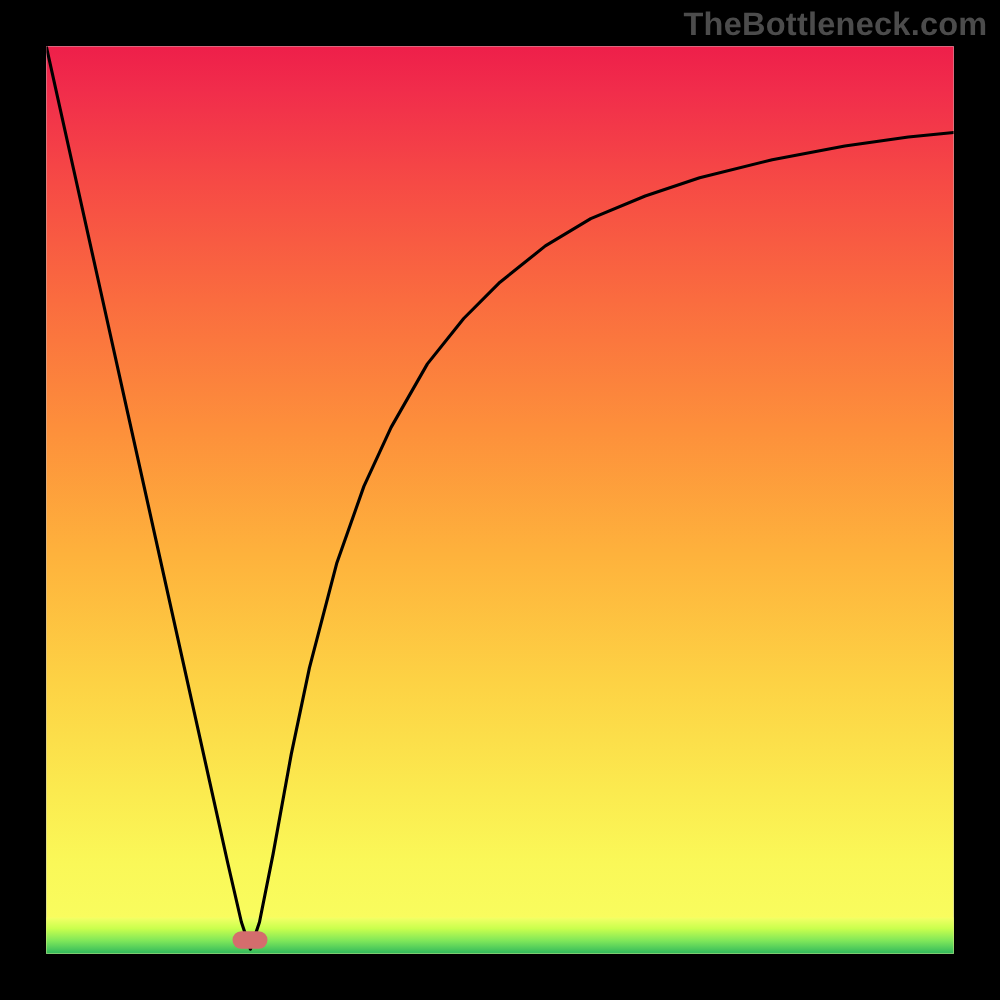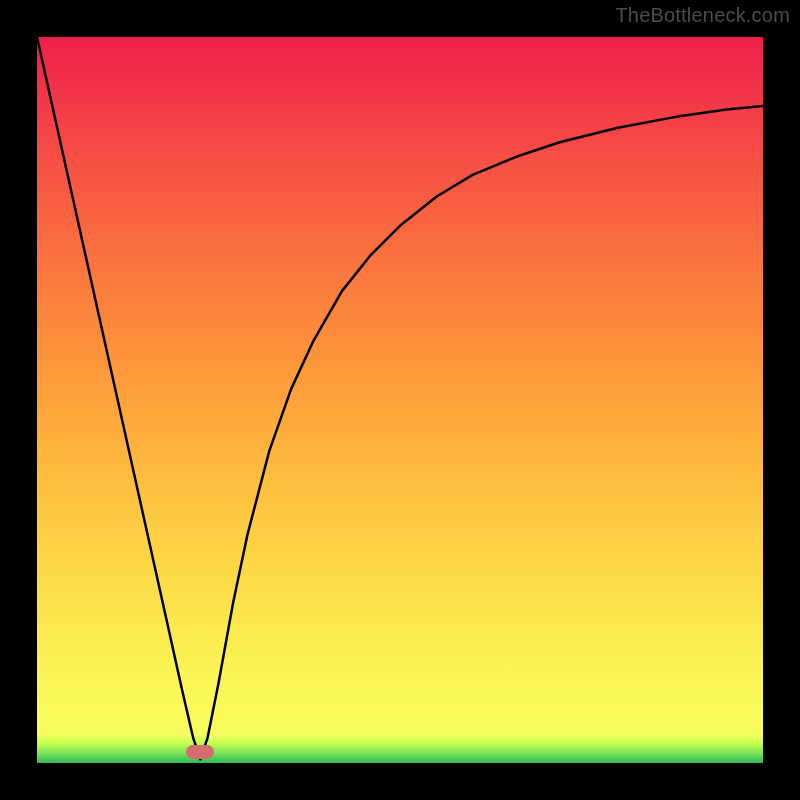--- a/index.html
+++ b/index.html
@@ -15,22 +15,22 @@
     position: relative;
     width: 800px;
     height: 800px;
     background: #000;
   }
   .watermark {
     position: absolute;
     top: 4px;
     right: 10px;
     color: #4c4c4c;
-    font-size: 20px;
-    font-weight: 400;
+    font-size: 26px;
+    font-weight: 700;
     letter-spacing: 0.2px;
     z-index: 5;
   }
   .plot-area {
     position: absolute;
     background: #fff;
     overflow: hidden;
   }
   .gradient {
     position: absolute;

